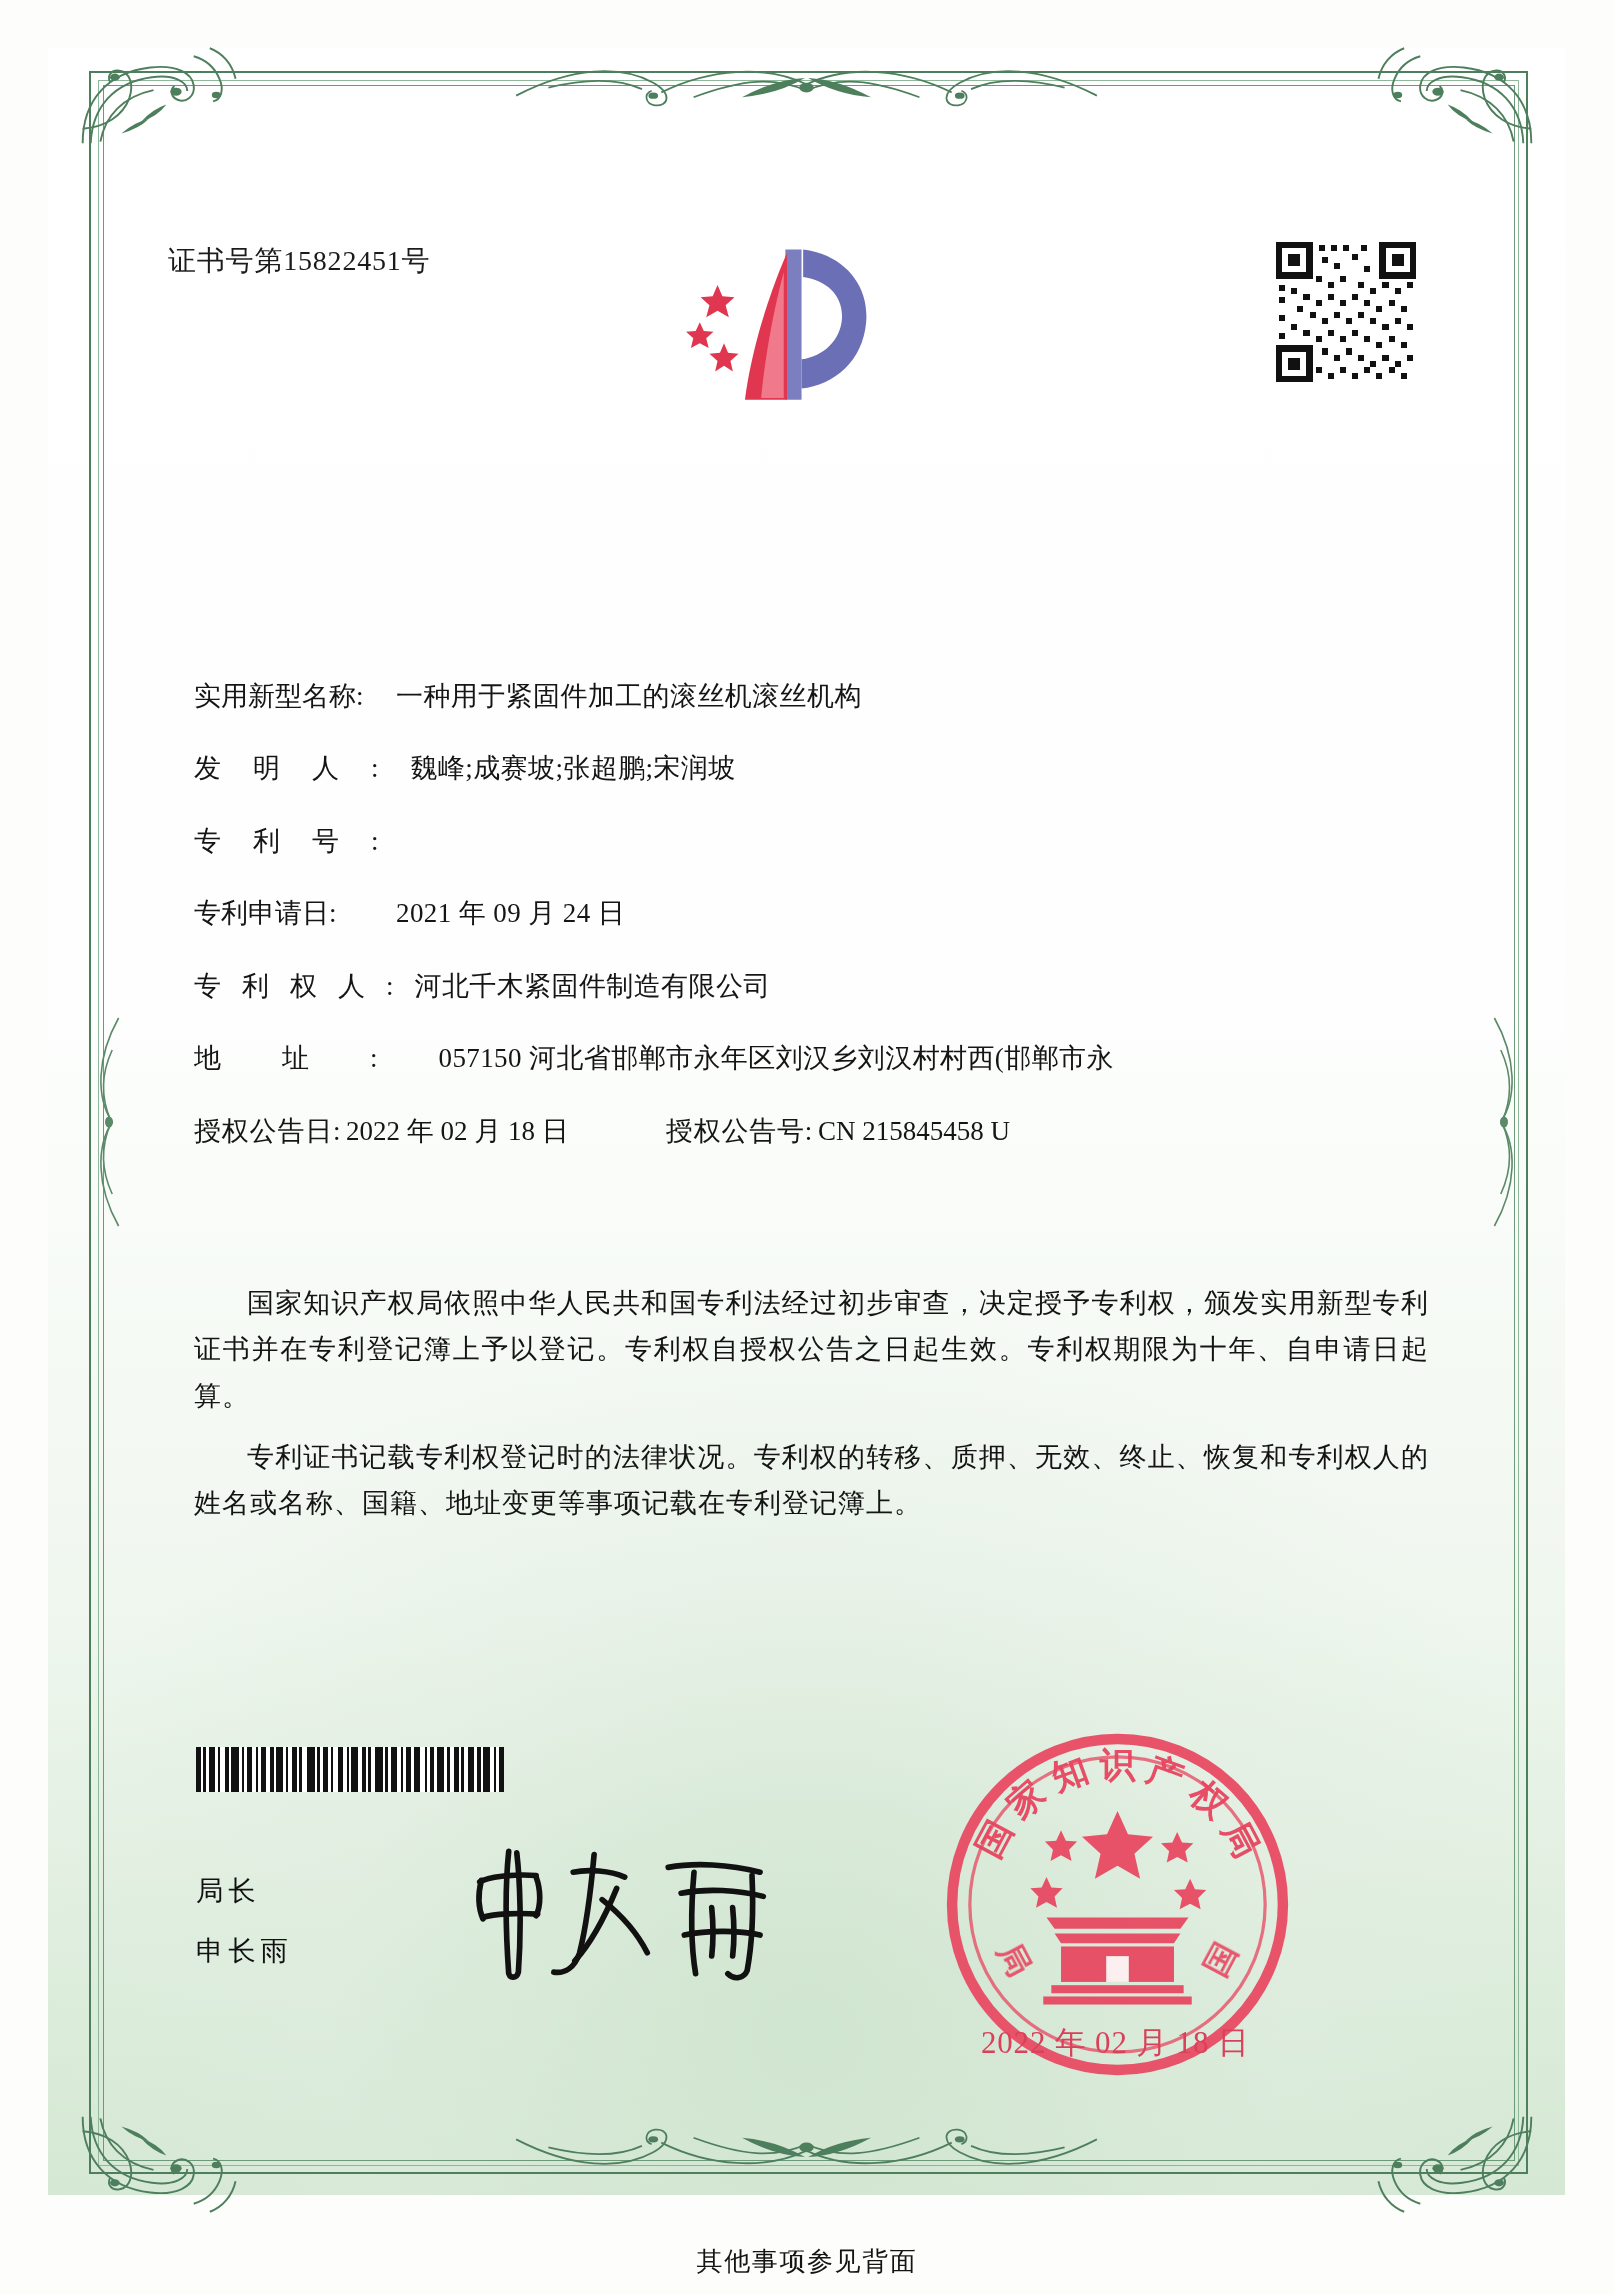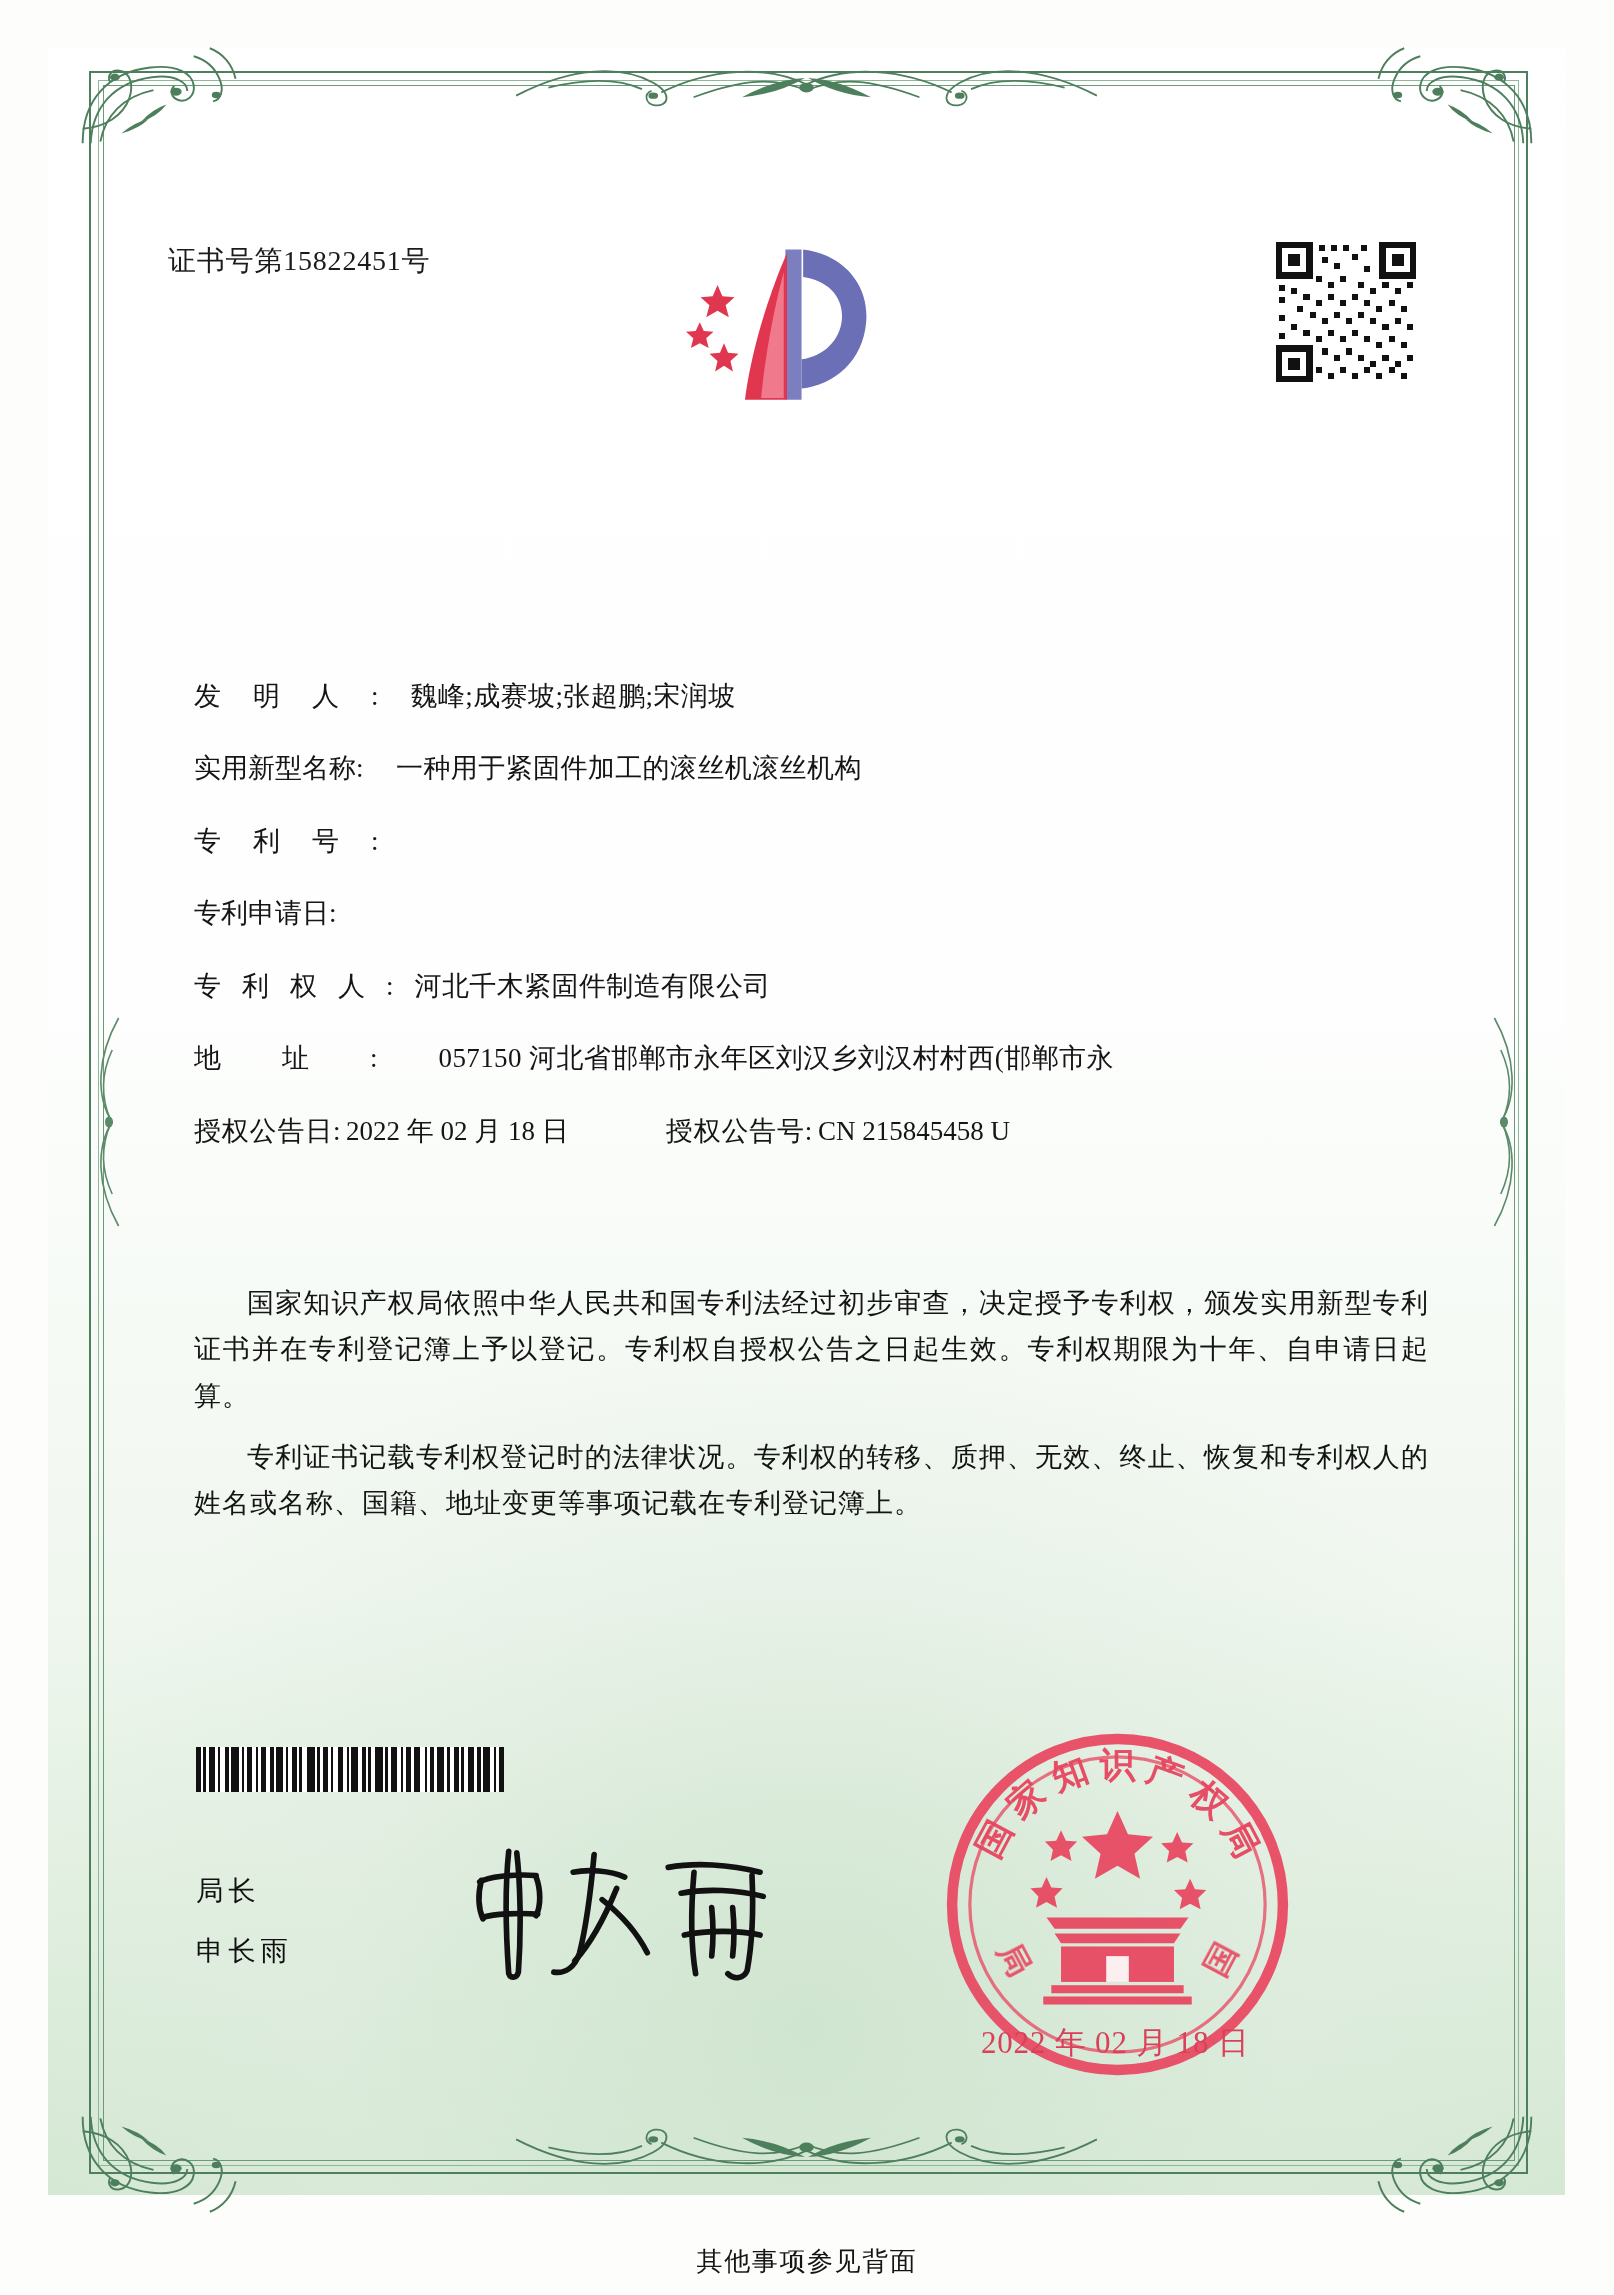--- a/index.html
+++ b/index.html
@@ -523,35 +523,36 @@
         <rect x="78" y="86" width="4" height="4"></rect>
           <rect x="86" y="90" width="4" height="4"></rect>
       </g>
     </svg>
   </div>
 
 
   <div class="fields">
 
     <div class="field-row">
+      <span class="f-label">实用新型名称:</span>
+      <span class="f-value">一种用于紧固件加工的滚丝机滚丝机构</span>
+    </div>
+
+    <div class="field-row">
       <span class="f-label sp3">发明人:</span>
       <span class="f-value">魏峰;成赛坡;张超鹏;宋润坡</span>
     </div>
 
     <div class="field-row">
-      <span class="f-label">实用新型名称:</span>
-      <span class="f-value">一种用于紧固件加工的滚丝机滚丝机构</span>
-    </div>
-
-    <div class="field-row">
       <span class="f-label sp3">专利号:</span>
     </div>
 
     <div class="field-row">
       <span class="f-label">专利申请日:</span>
+      <span class="f-value">2021 年 09 月 24 日</span>
     </div>
 
     <div class="field-row">
       <span class="f-label sp2">专利权人:</span>
       <span class="f-value">河北千木紧固件制造有限公司</span>
     </div>
 
     <div class="field-row">
       <span class="f-label sp-addr">地址:</span>
       <span class="f-value">

